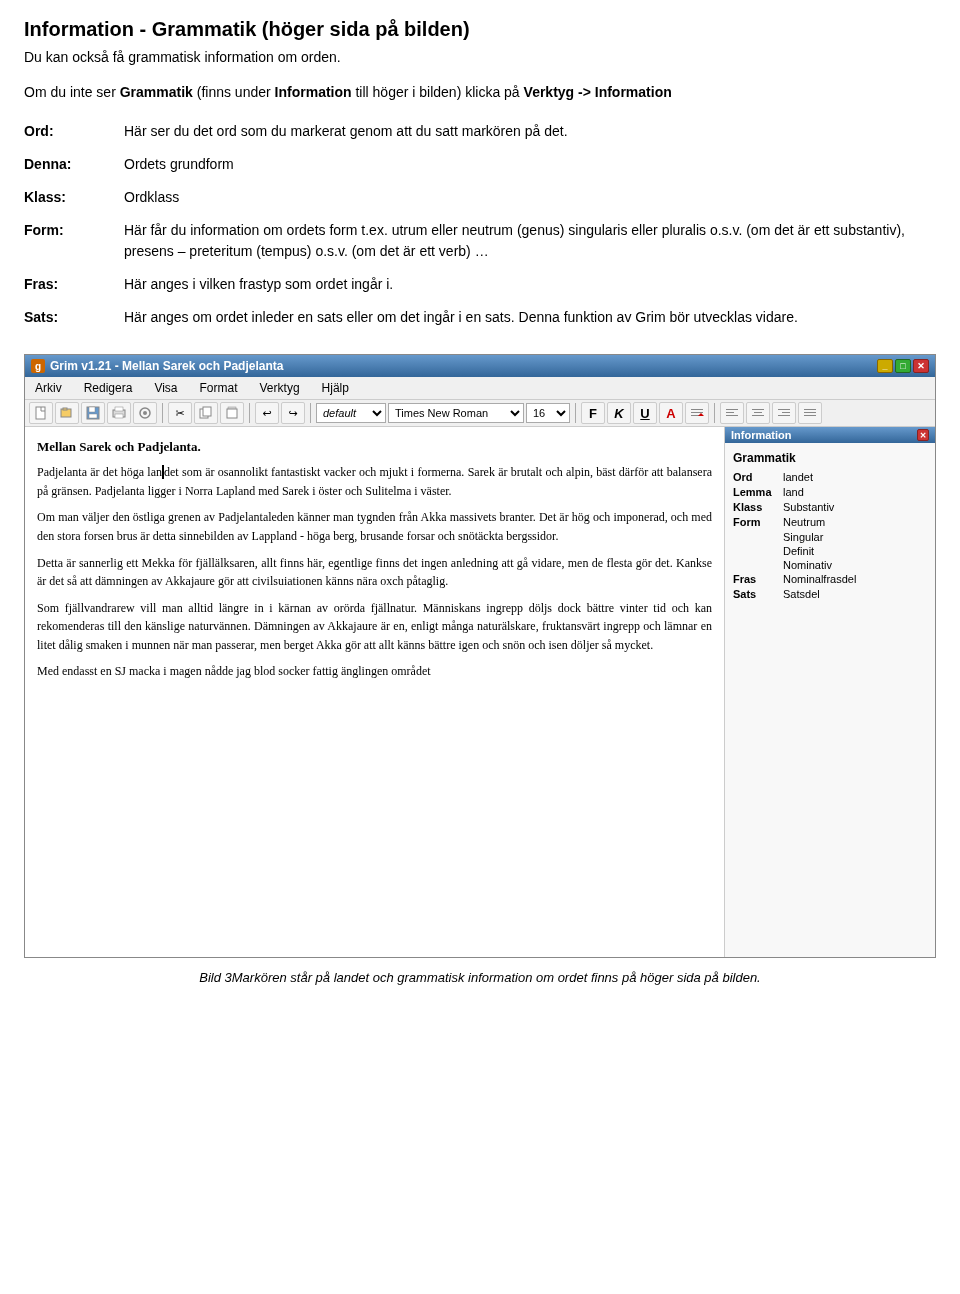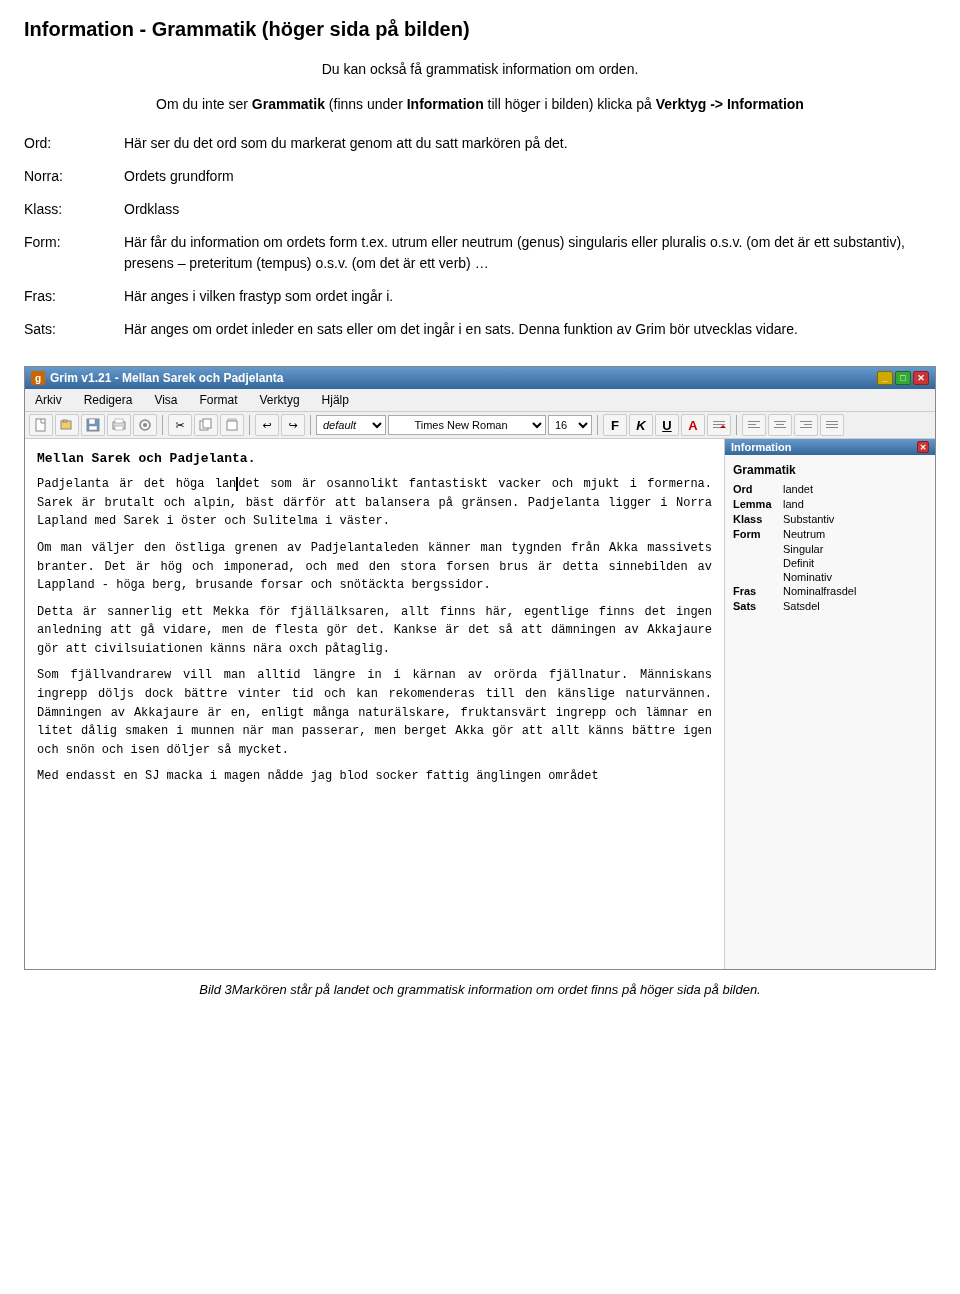--- a/index.html
+++ b/index.html
@@ -9,45 +9,44 @@
       background: #fff;
       color: #000;
       width: 960px;
       min-height: 1294px;
       padding: 18px 24px 18px 24px;
     }
 
     .main-heading {
       font-size: 20px;
       font-weight: bold;
-      margin-bottom: 18px;
+      margin-bottom: 6px;
     }
 
     .intro-para {
       margin-bottom: 14px;
       font-size: 14px;
       line-height: 1.5;
-      text-align: center;
     }
 
     .info-table {
       width: 100%;
       border-collapse: collapse;
       margin-bottom: 18px;
     }
 
     .info-table td {
       vertical-align: top;
       padding: 4px 10px 8px 0;
       font-size: 14px;
       line-height: 1.5;
     }
 
     .info-table td:first-child {
-      font-weight: normal;
+      font-weight: bold;
       white-space: nowrap;
       width: 100px;
       padding-left: 0;
     }
 
     
     .screenshot-wrapper {
       border: 1px solid #888;
       background: #fff;
       margin-bottom: 12px;
@@ -155,22 +154,21 @@
 
     .toolbar-select {
       height: 20px;
       font-size: 11px;
       border: 1px solid #aaa;
       background: #fff;
       padding: 0 2px;
     }
 
     .toolbar-select-wide {
-      width: 158px;
-      text-align: center;
+      width: 136px;
     }
 
     .toolbar-select-narrow {
       width: 44px;
     }
 
     .toolbar-bold {
       font-weight: bold;
       font-size: 13px;
     }
@@ -200,21 +198,21 @@
       overflow: hidden;
     }
 
     .editor-main {
       flex: 1;
       overflow-y: auto;
       padding: 10px 12px;
       border-right: 1px solid #ccc;
       font-size: 12px;
       line-height: 1.55;
-      font-family: Liberation Mono, monospace;
+      font-family: Liberation Serif, serif;
     }
 
     .editor-main .doc-title {
       font-weight: bold;
       font-size: 13px;
       margin-bottom: 6px;
     }
 
     .editor-main p {
       margin-bottom: 8px;
@@ -310,21 +308,21 @@
   Om du inte ser <strong>Grammatik</strong> (finns under <strong>Information</strong> till höger i bilden) klicka på <strong>Verktyg -&gt; Information</strong>
 </p>
 
 <table class="info-table">
   <tbody>
     <tr>
       <td>Ord:</td>
       <td>Här ser du det ord som du markerat genom att du satt markören på det.</td>
     </tr>
     <tr>
-      <td>Norra:</td>
+      <td>Denna:</td>
       <td>Ordets grundform</td>
     </tr>
     <tr>
       <td>Klass:</td>
       <td>Ordklass</td>
     </tr>
     <tr>
       <td>Form:</td>
       <td>Här får du information om ordets form t.ex. utrum eller neutrum (genus) singularis eller pluralis o.s.v. (om det är ett substantiv), presens – preteritum (tempus) o.s.v. (om det är ett verb) …</td>
     </tr>

